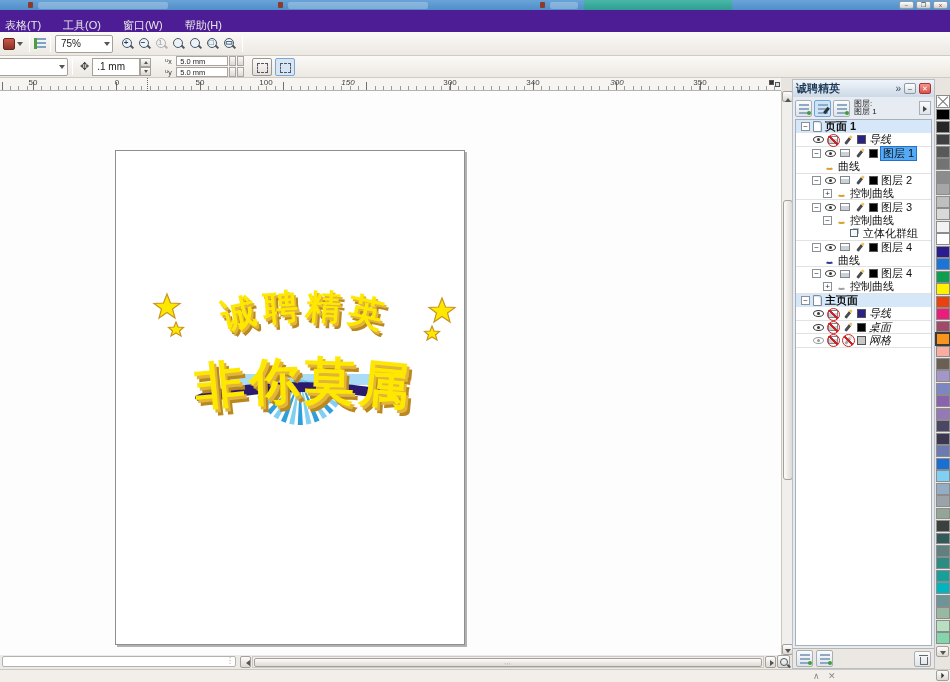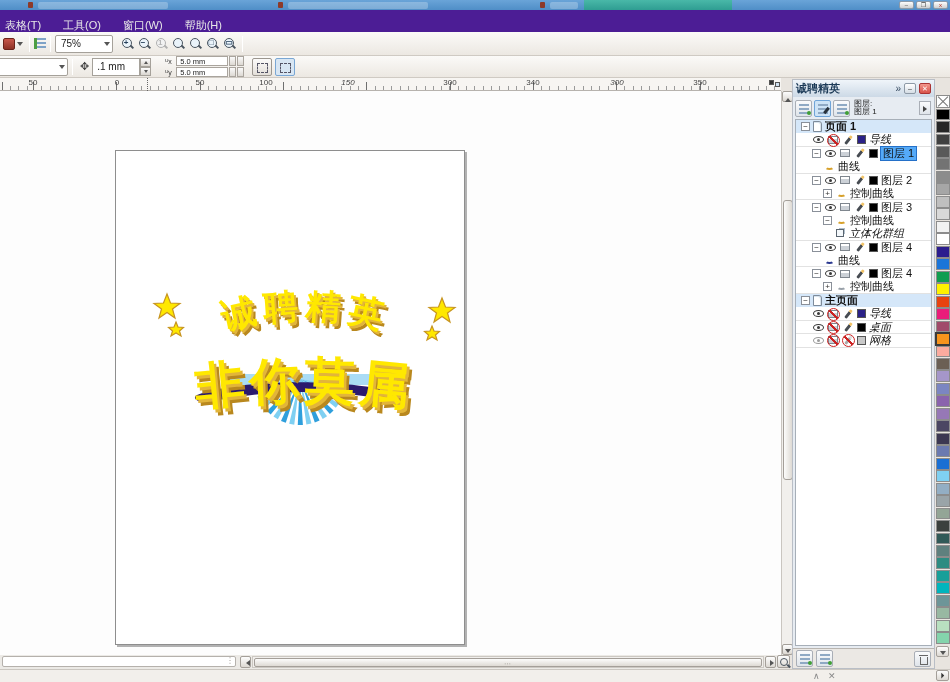--- a/index.html
+++ b/index.html
@@ -432,21 +432,21 @@
           <span class="ic-swatch" style="background: rgb(0, 0, 0);"></span>
           <span class="tlabel">图层 3</span>
         </div>
         <div class="trow" style="padding-left: 27px;">
           <span class="ic-toggle">−</span>
           <span class="icw">
             <span class="ic-curve" style="color: rgb(215, 161, 44);"></span>
           </span>
           <span class="tlabel">控制曲线</span>
         </div>
-        <div class="trow sep" style="padding-left: 38px; font-style: italic;">
+        <div class="trow sep" style="padding-left: 52px;">
           <span class="icw">
             <span class="ic-cube"></span>
           </span>
           <span class="tlabel">立体化群组</span>
         </div>
         <div class="trow" style="padding-left: 16px;">
           <span class="ic-toggle">−</span>
           <span class="icw">
             <span class="ic-eye"></span>
           </span>

